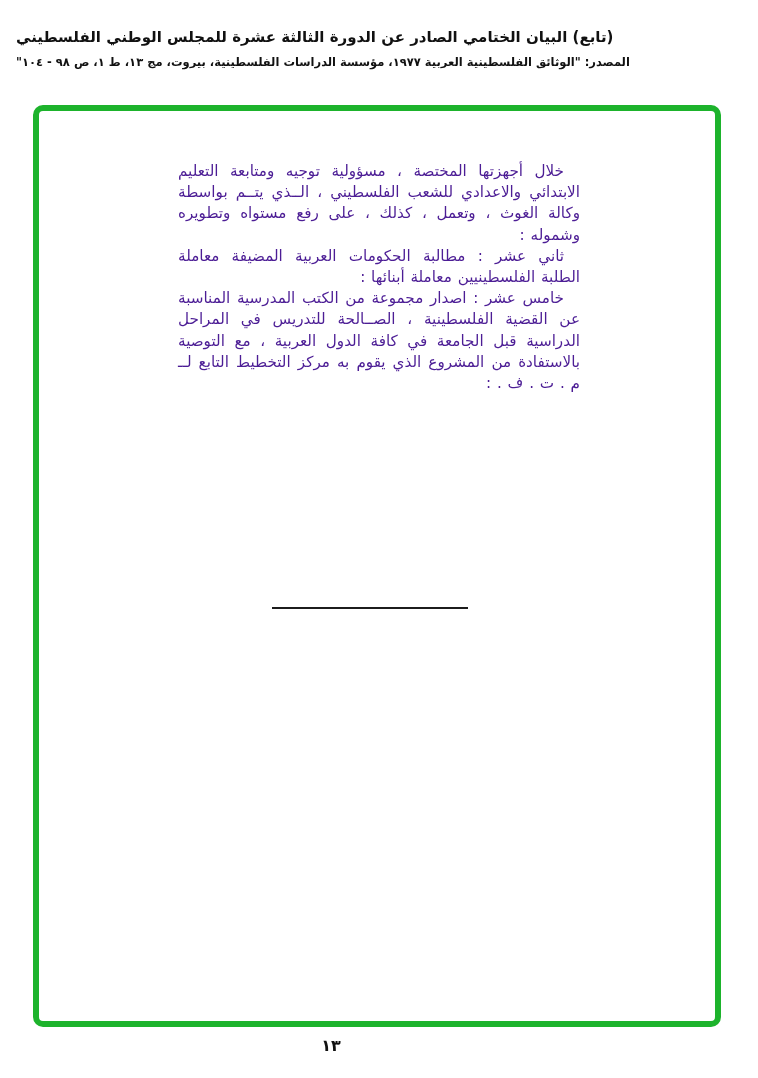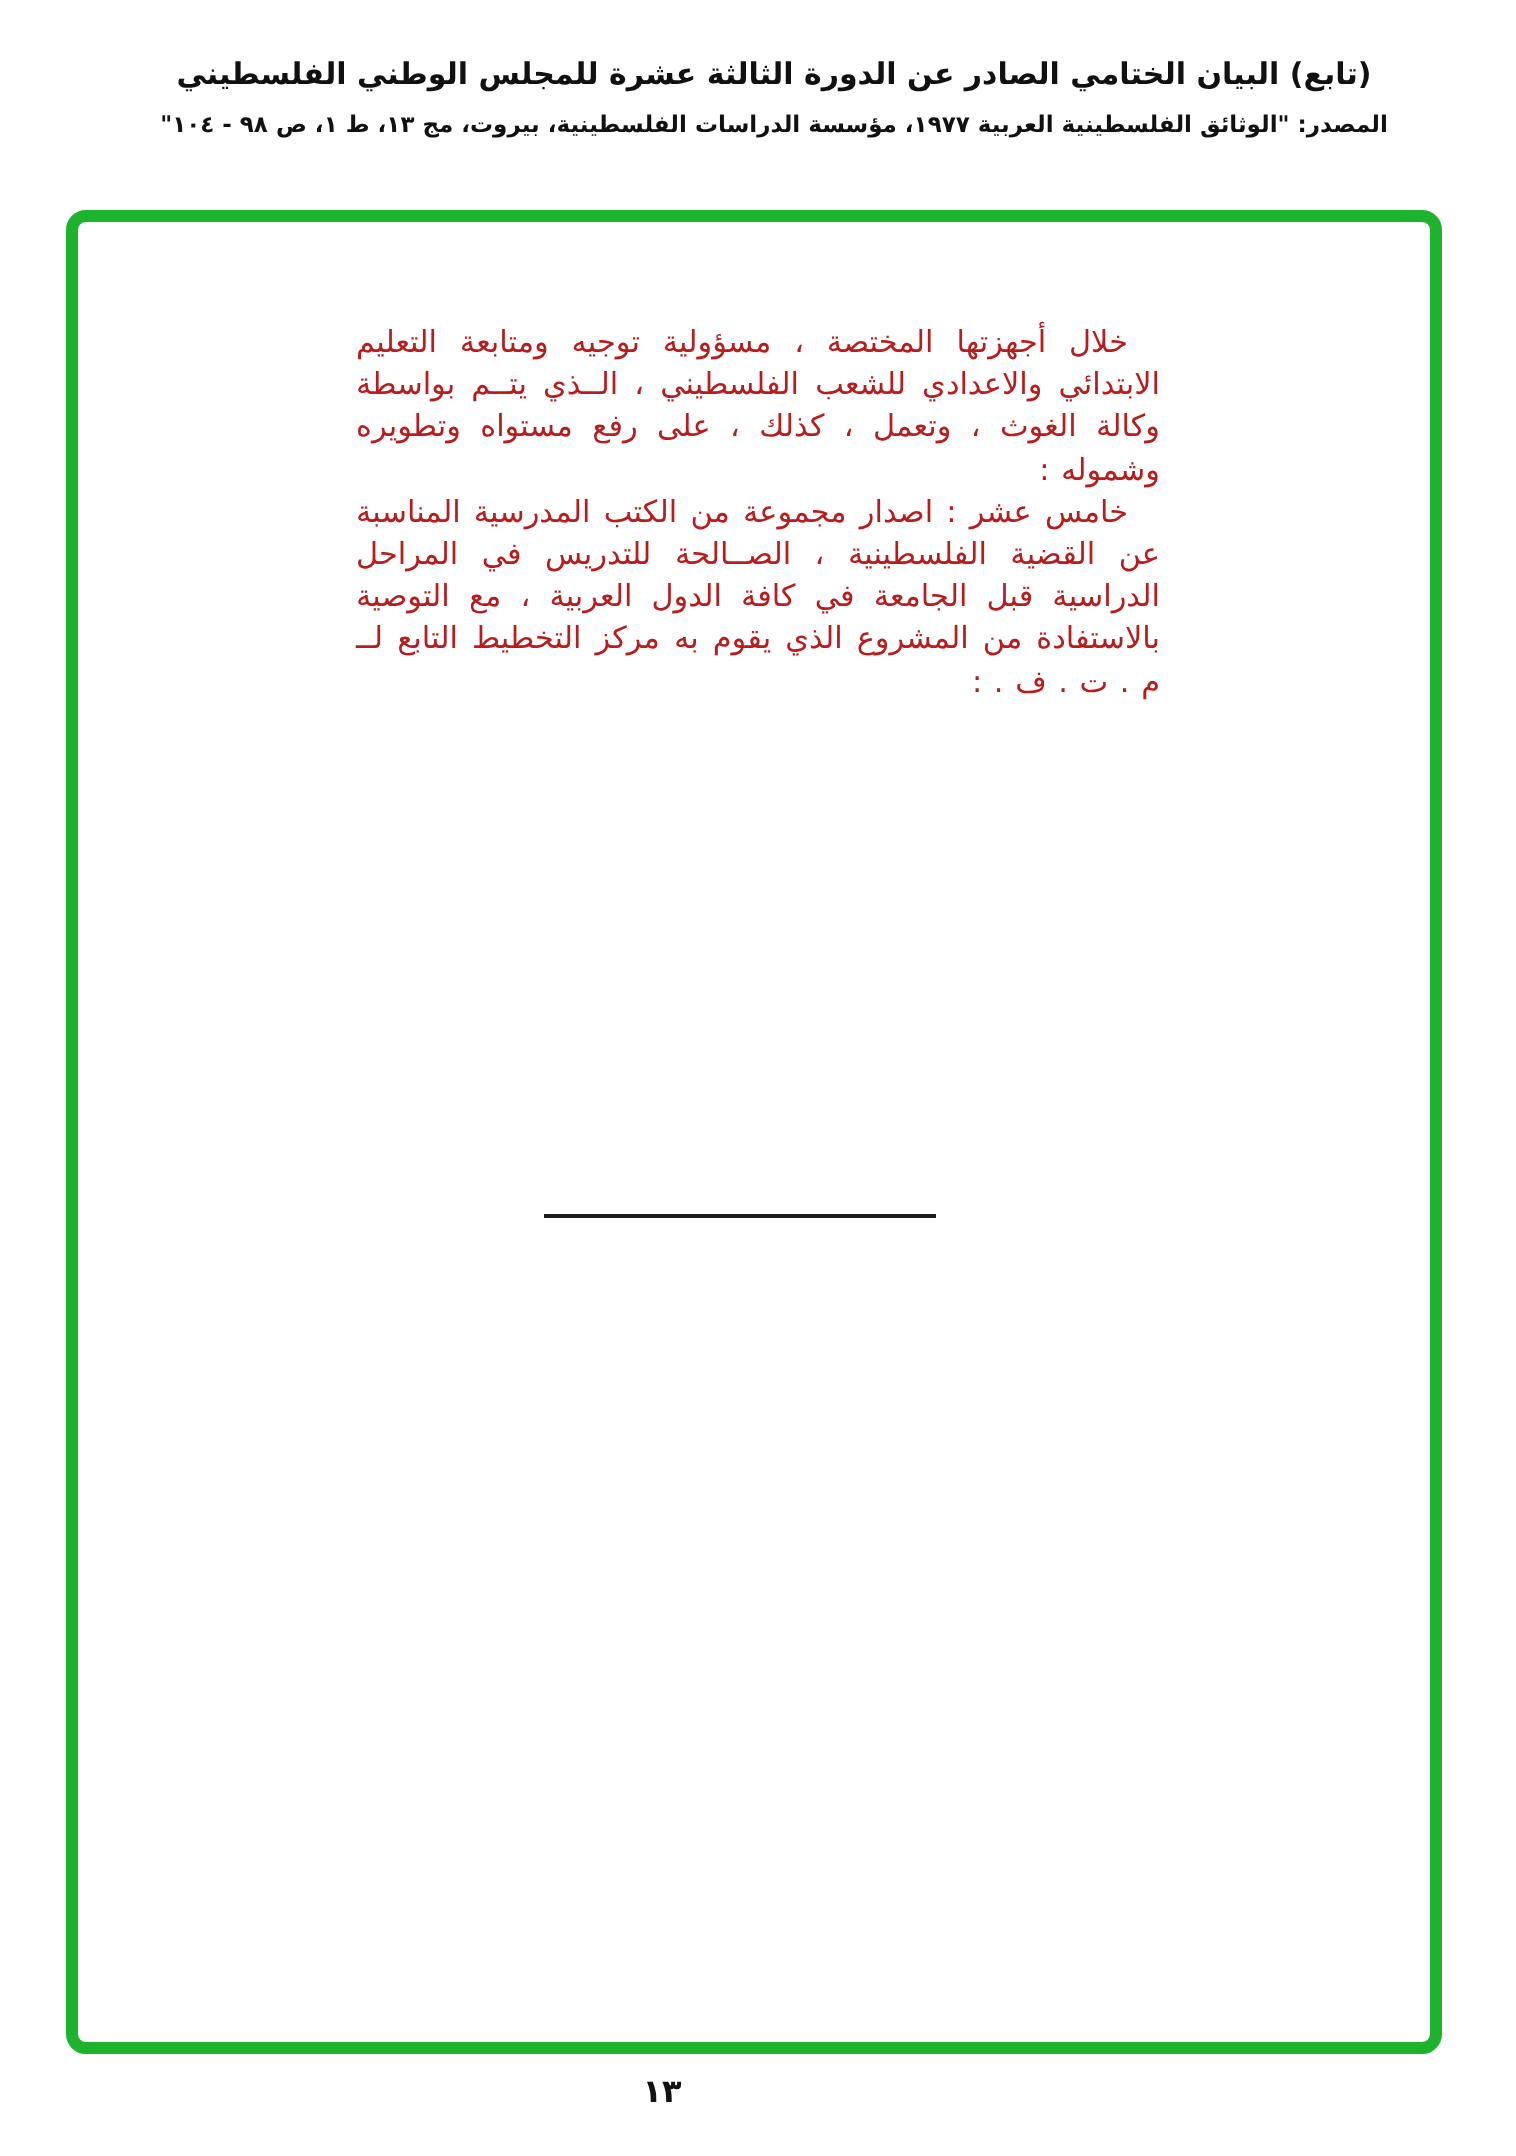--- a/index.html
+++ b/index.html
@@ -10,21 +10,21 @@
     position: relative;
     font-family: "DejaVu Sans", sans-serif;
     color: #1a1a1a;
     overflow: hidden;
   }
   .header {
     position: absolute;
     top: 28px;
     left: 0;
     width: 758px;
-    text-align: center;
+    text-align: left;
     direction: rtl;
     padding-left: 16px;
   }
   .header-title {
     font-size: 15px;
     font-weight: bold;
     letter-spacing: 0px;
     color: #111111;
   }
   .header-source {
@@ -46,21 +46,21 @@
   .body-text {
     position: absolute;
     left: 178px;
     top: 161px;
     width: 402px;
     direction: rtl;
     text-align: justify;
     text-align-last: right;
     font-size: 15.2px;
     line-height: 21.2px;
-    color: #b91c1c;
+    color: #4c1d95;
   }
   .body-text p {
     margin: 0;
     text-indent: 16px;
     word-spacing: 1px;
   }
   .divider {
     position: absolute;
     left: 272px;
     top: 607px;
@@ -84,18 +84,19 @@
 
 <div class="header">
   <div class="header-title">(تابع) البيان الختامي الصادر عن الدورة الثالثة عشرة للمجلس الوطني الفلسطيني</div>
   <div class="header-source">المصدر:  "الوثائق الفلسطينية العربية ١٩٧٧، مؤسسة الدراسات الفلسطينية، بيروت، مج ١٣، ط ١، ص ٩٨ - ١٠٤"</div>
 </div>
 
 <div class="green-frame"></div>
 
 <div class="body-text">
   <p>خلال أجهزتها المختصة ، مسؤولية توجيه ومتابعة التعليم الابتدائي والاعدادي للشعب الفلسطيني ، الــذي يتــم بواسطة وكالة الغوث ، وتعمل ، كذلك ، على رفع مستواه وتطويره وشموله :</p>
+  <p>ثاني عشر :  مطالبة الحكومات العربية المضيفة معاملة الطلبة الفلسطينيين معاملة أبنائها :</p>
   <p>خامس عشر :  اصدار مجموعة من الكتب المدرسية المناسبة عن القضية الفلسطينية ، الصــالحة للتدريس في المراحل الدراسية قبل الجامعة في كافة الدول العربية ، مع التوصية بالاستفادة من المشروع الذي يقوم به مركز التخطيط التابع لــ م . ت . ف . :</p>
 </div>
 
 <div class="divider"></div>
 
 <div class="page-number">١٣</div>
 
 </body></html>

